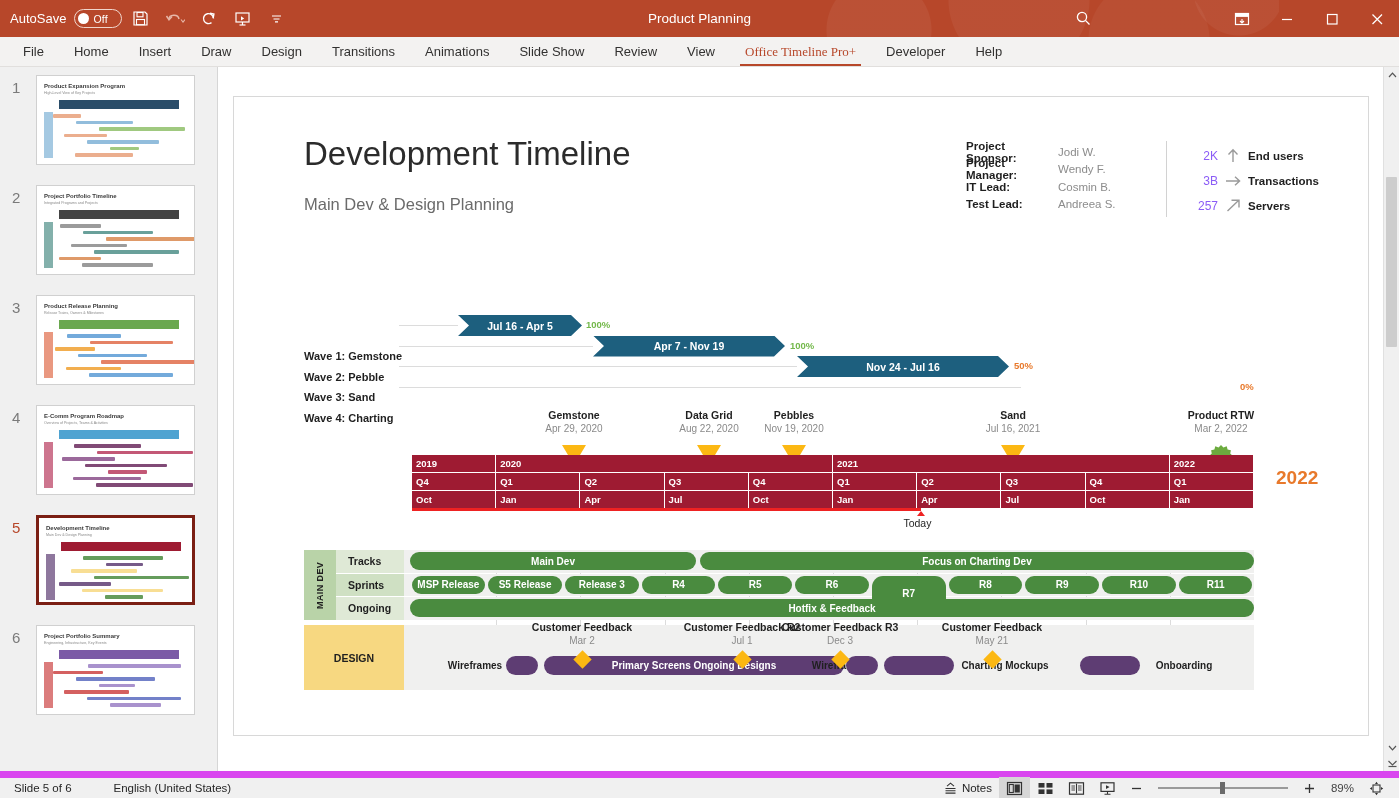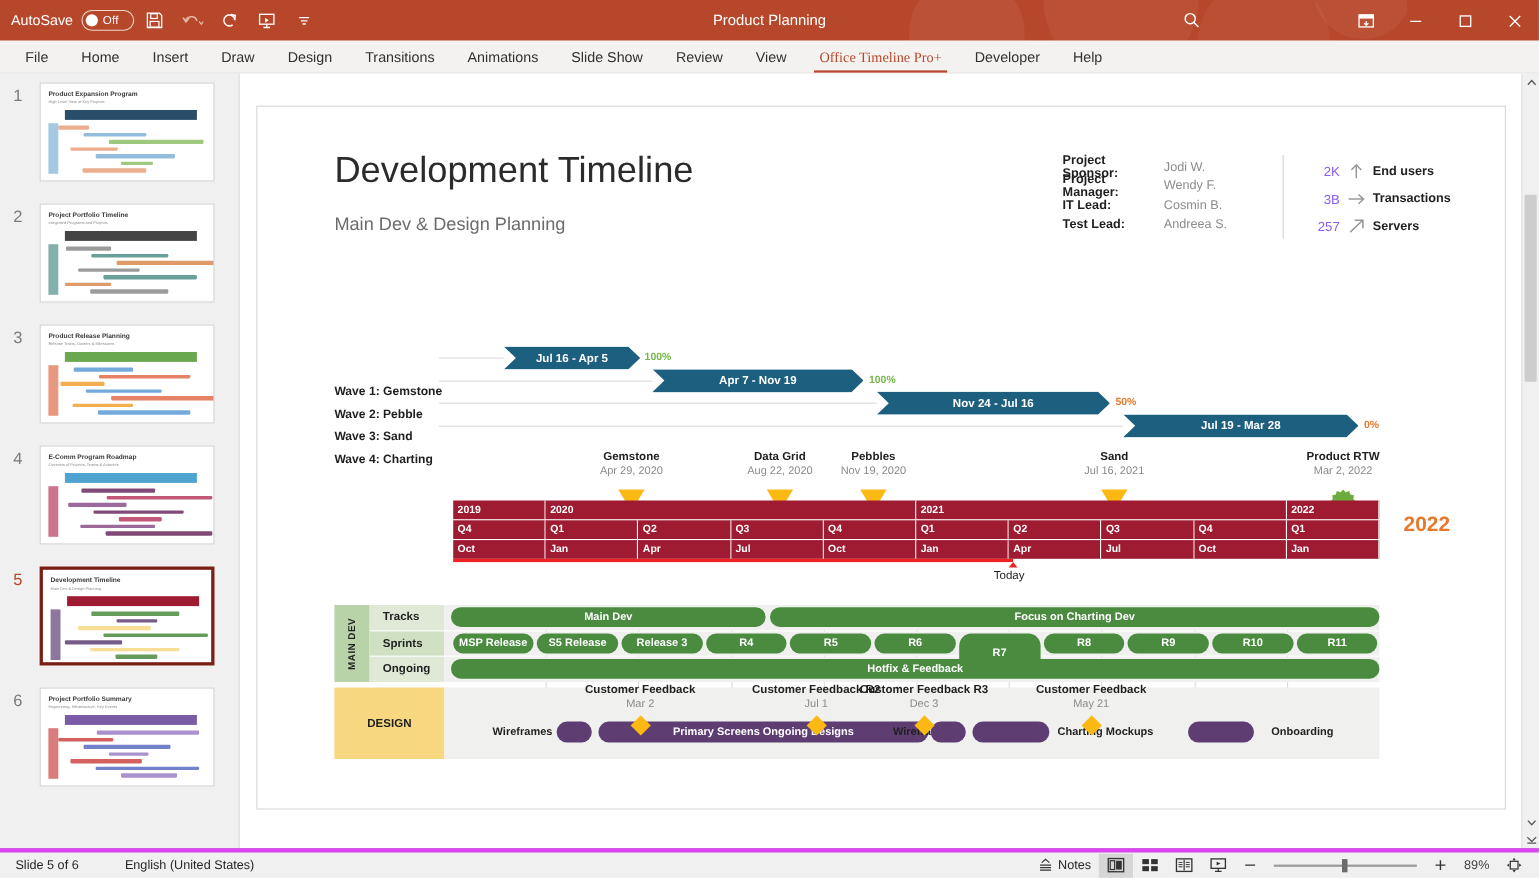--- a/index.html
+++ b/index.html
@@ -166,21 +166,21 @@
   }
 
   
   .vscroll{ position:absolute; right:0; top:67px; width:16px; height:704px; background:#f0f0f0; border-left:1px solid #e0e0e0;}
   .vthumb{ position:absolute; left:2px; top:110px; width:11px; height:170px; background:#cdcdcd; border-radius:1px;}
   .arrbtn{ position:absolute; left:0; width:16px;height:16px; display:flex;align-items:center;justify-content:center;}
 
   
   .statusbar{
     position:absolute; left:0; top:771px; width:1399px; height:27px;
-    background:#f0f0f0; border-top:4px solid #d946ef;
+    background:#f0f0f0; border-top:7px solid #d946ef;
     display:flex; align-items:center; font-size:11.5px; color:#262626;
   }
   .sb-left{ margin-left:14px; }
   .sb-lang{ margin-left:42px; }
   .sb-right{ position:absolute; right:8px; display:flex; align-items:center; }
   .sbbtn{ height:22px; padding:0 7px; display:flex; align-items:center; gap:4px;}
   .sbbtn.active{ background:#d6d6d6; }
   .zslider{ width:130px; height:16px; position:relative; margin:0 8px; }
   .ztrack{ position:absolute; left:0; right:0; top:7px; height:2px; background:#9a9a9a;}
   .zhandle{ position:absolute; left:62px; top:2px; width:5px;height:12px;background:#6b6b6b;}
@@ -454,21 +454,20 @@
           </div>
           <div class="waverow" style="top: 259px;">
             <div class="wavelbl">Wave 3: Sand</div>
             <div class="waveline" style="left: 165px; width: 398px;"></div>
             <div class="wavebar" style="left: 563px; width: 212px;">Nov 24 - Jul 16</div>
             <div class="wavepct" style="left: 780px; color: rgb(232, 121, 43);">50%</div>
           </div>
           <div class="waverow" style="top: 279.5px;">
             <div class="wavelbl">Wave 4: Charting</div>
             <div class="waveline" style="left: 165px; width: 622px;"></div>
-            <div class="wavebar" style="left: 787px; width: 214px;">Jul 19 - Mar 28</div>
             <div class="wavepct" style="left: 1006px; color: rgb(232, 121, 43);">0%</div>
           </div>
         </div>
       <div id="milestones">
           <div class="mslbl" style="left: 275px; top: 312px;">
             <span class="mn">Gemstone</span>
             <span class="md">Apr 29, 2020</span>
           </div>
           <div class="tri" style="left: 328px; top: 348px;"></div>
           <div class="mslbl" style="left: 410px; top: 312px;">

